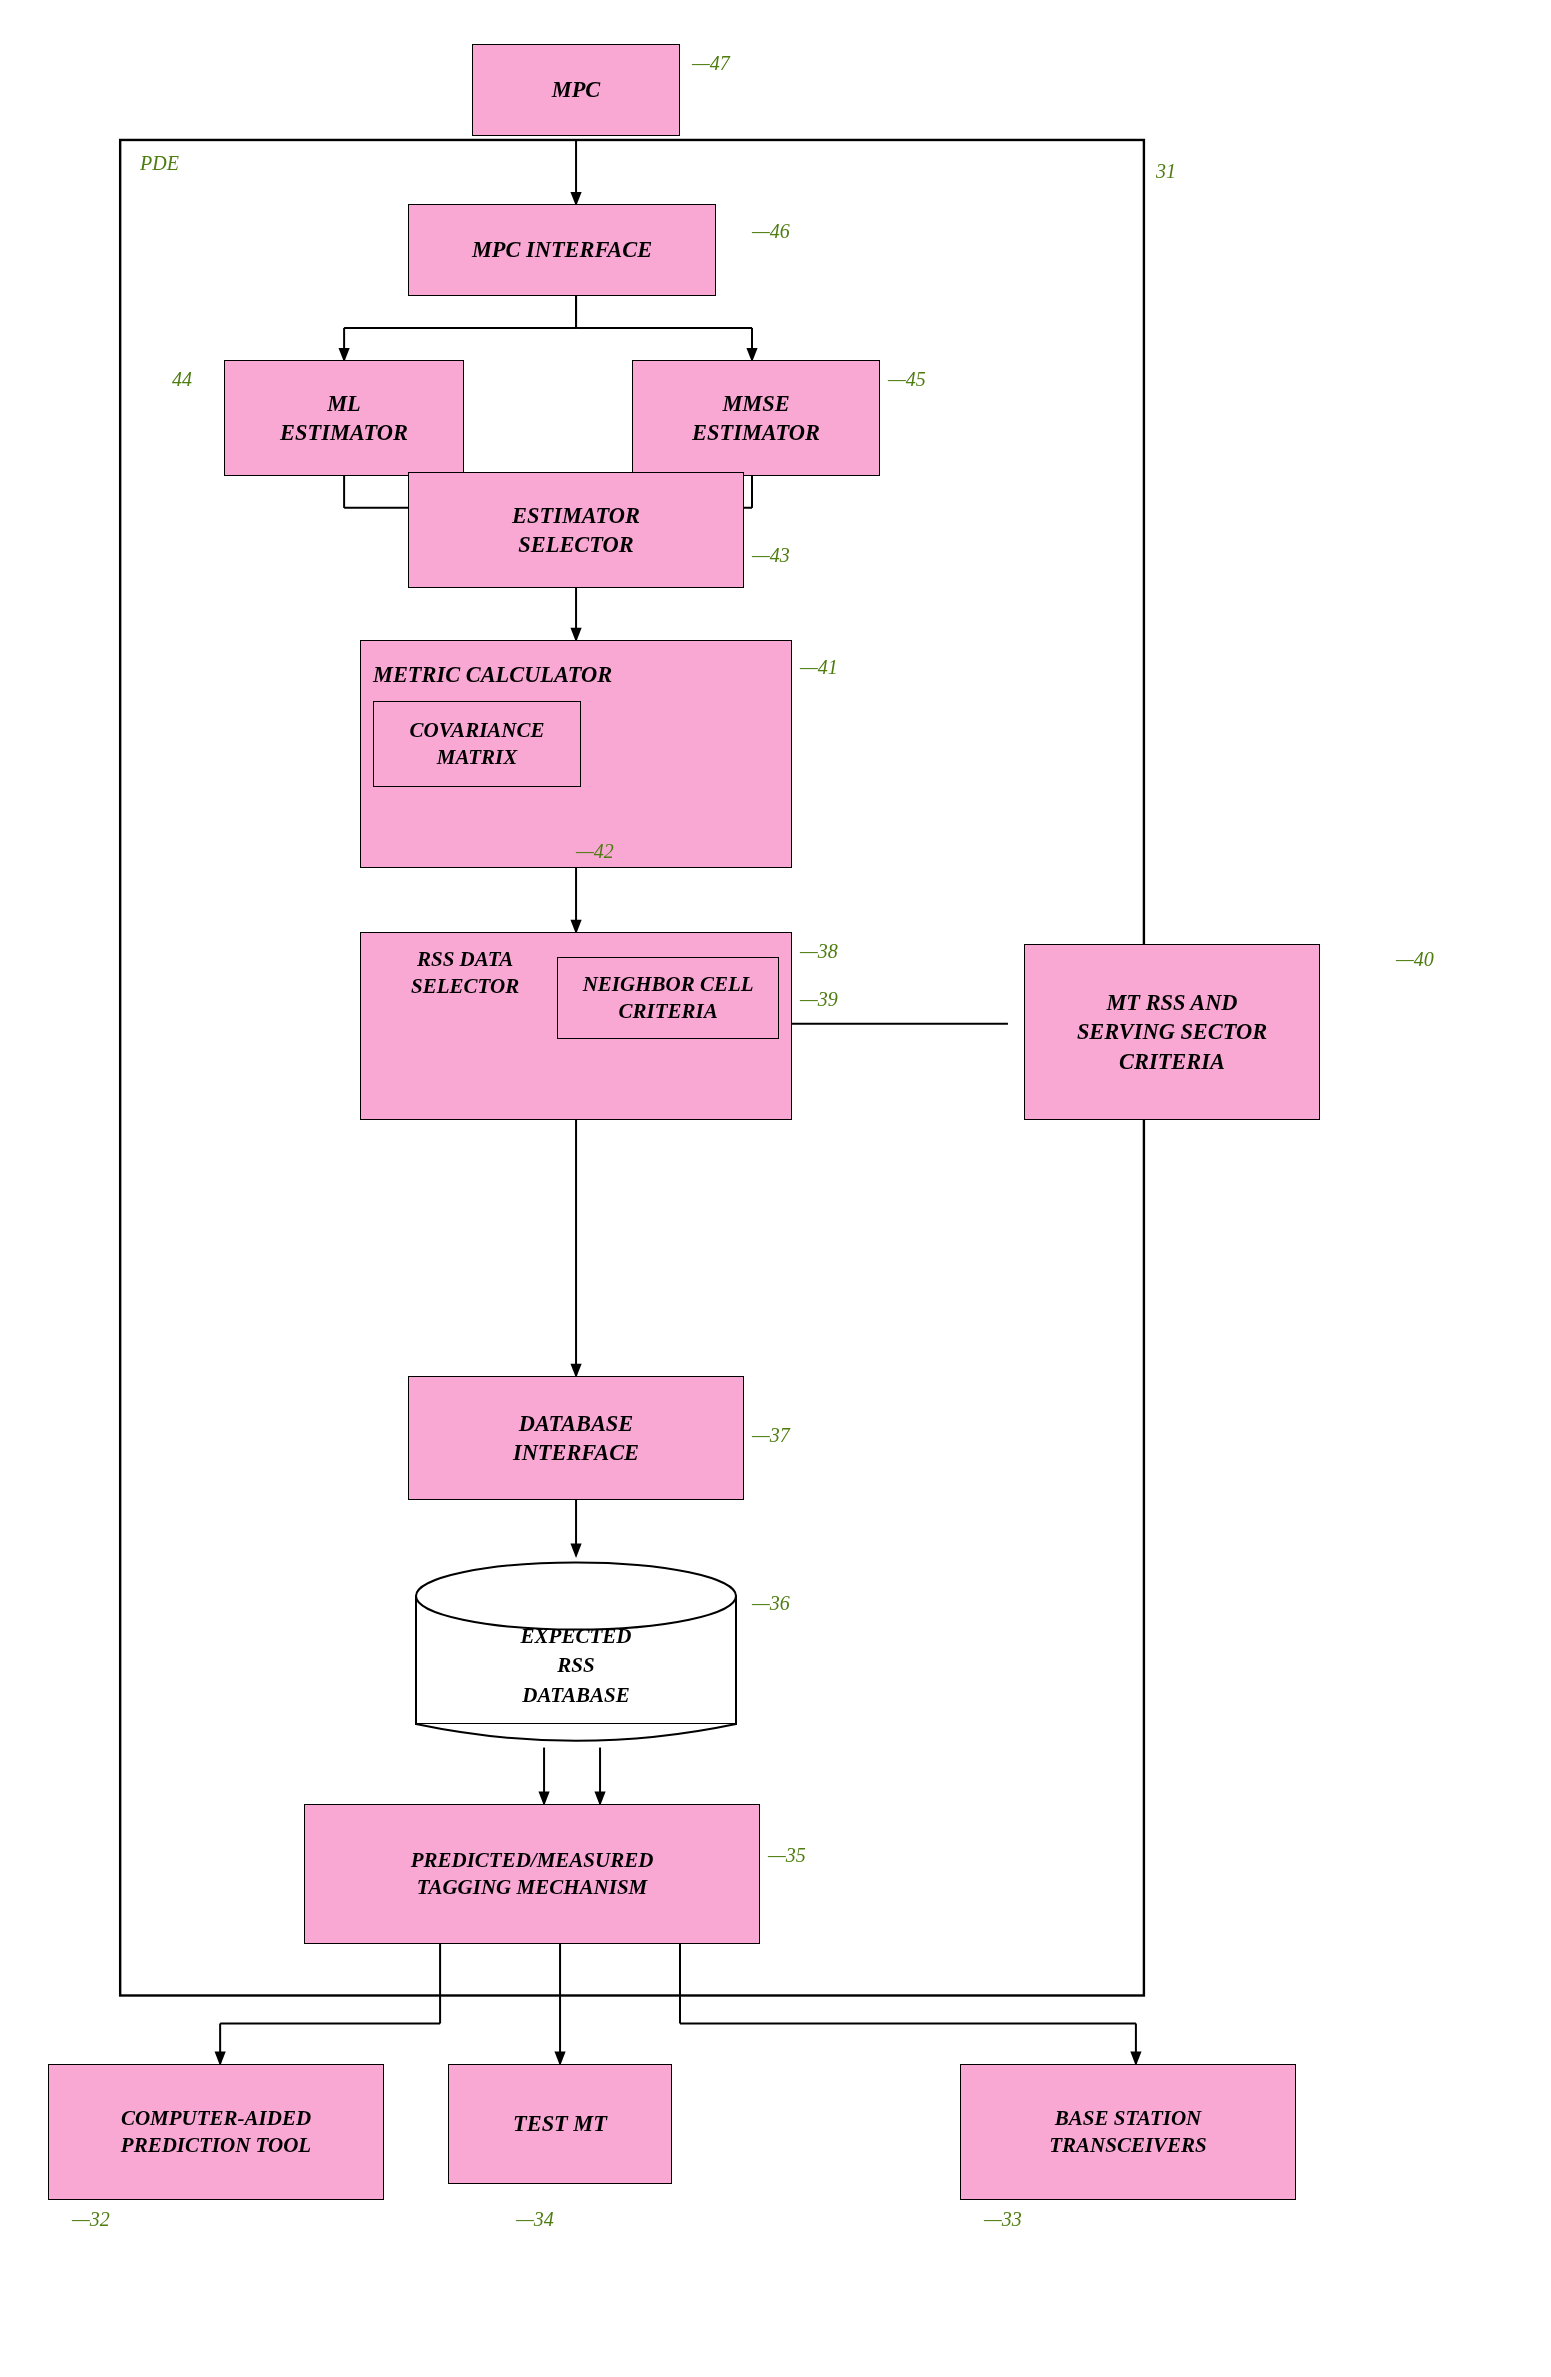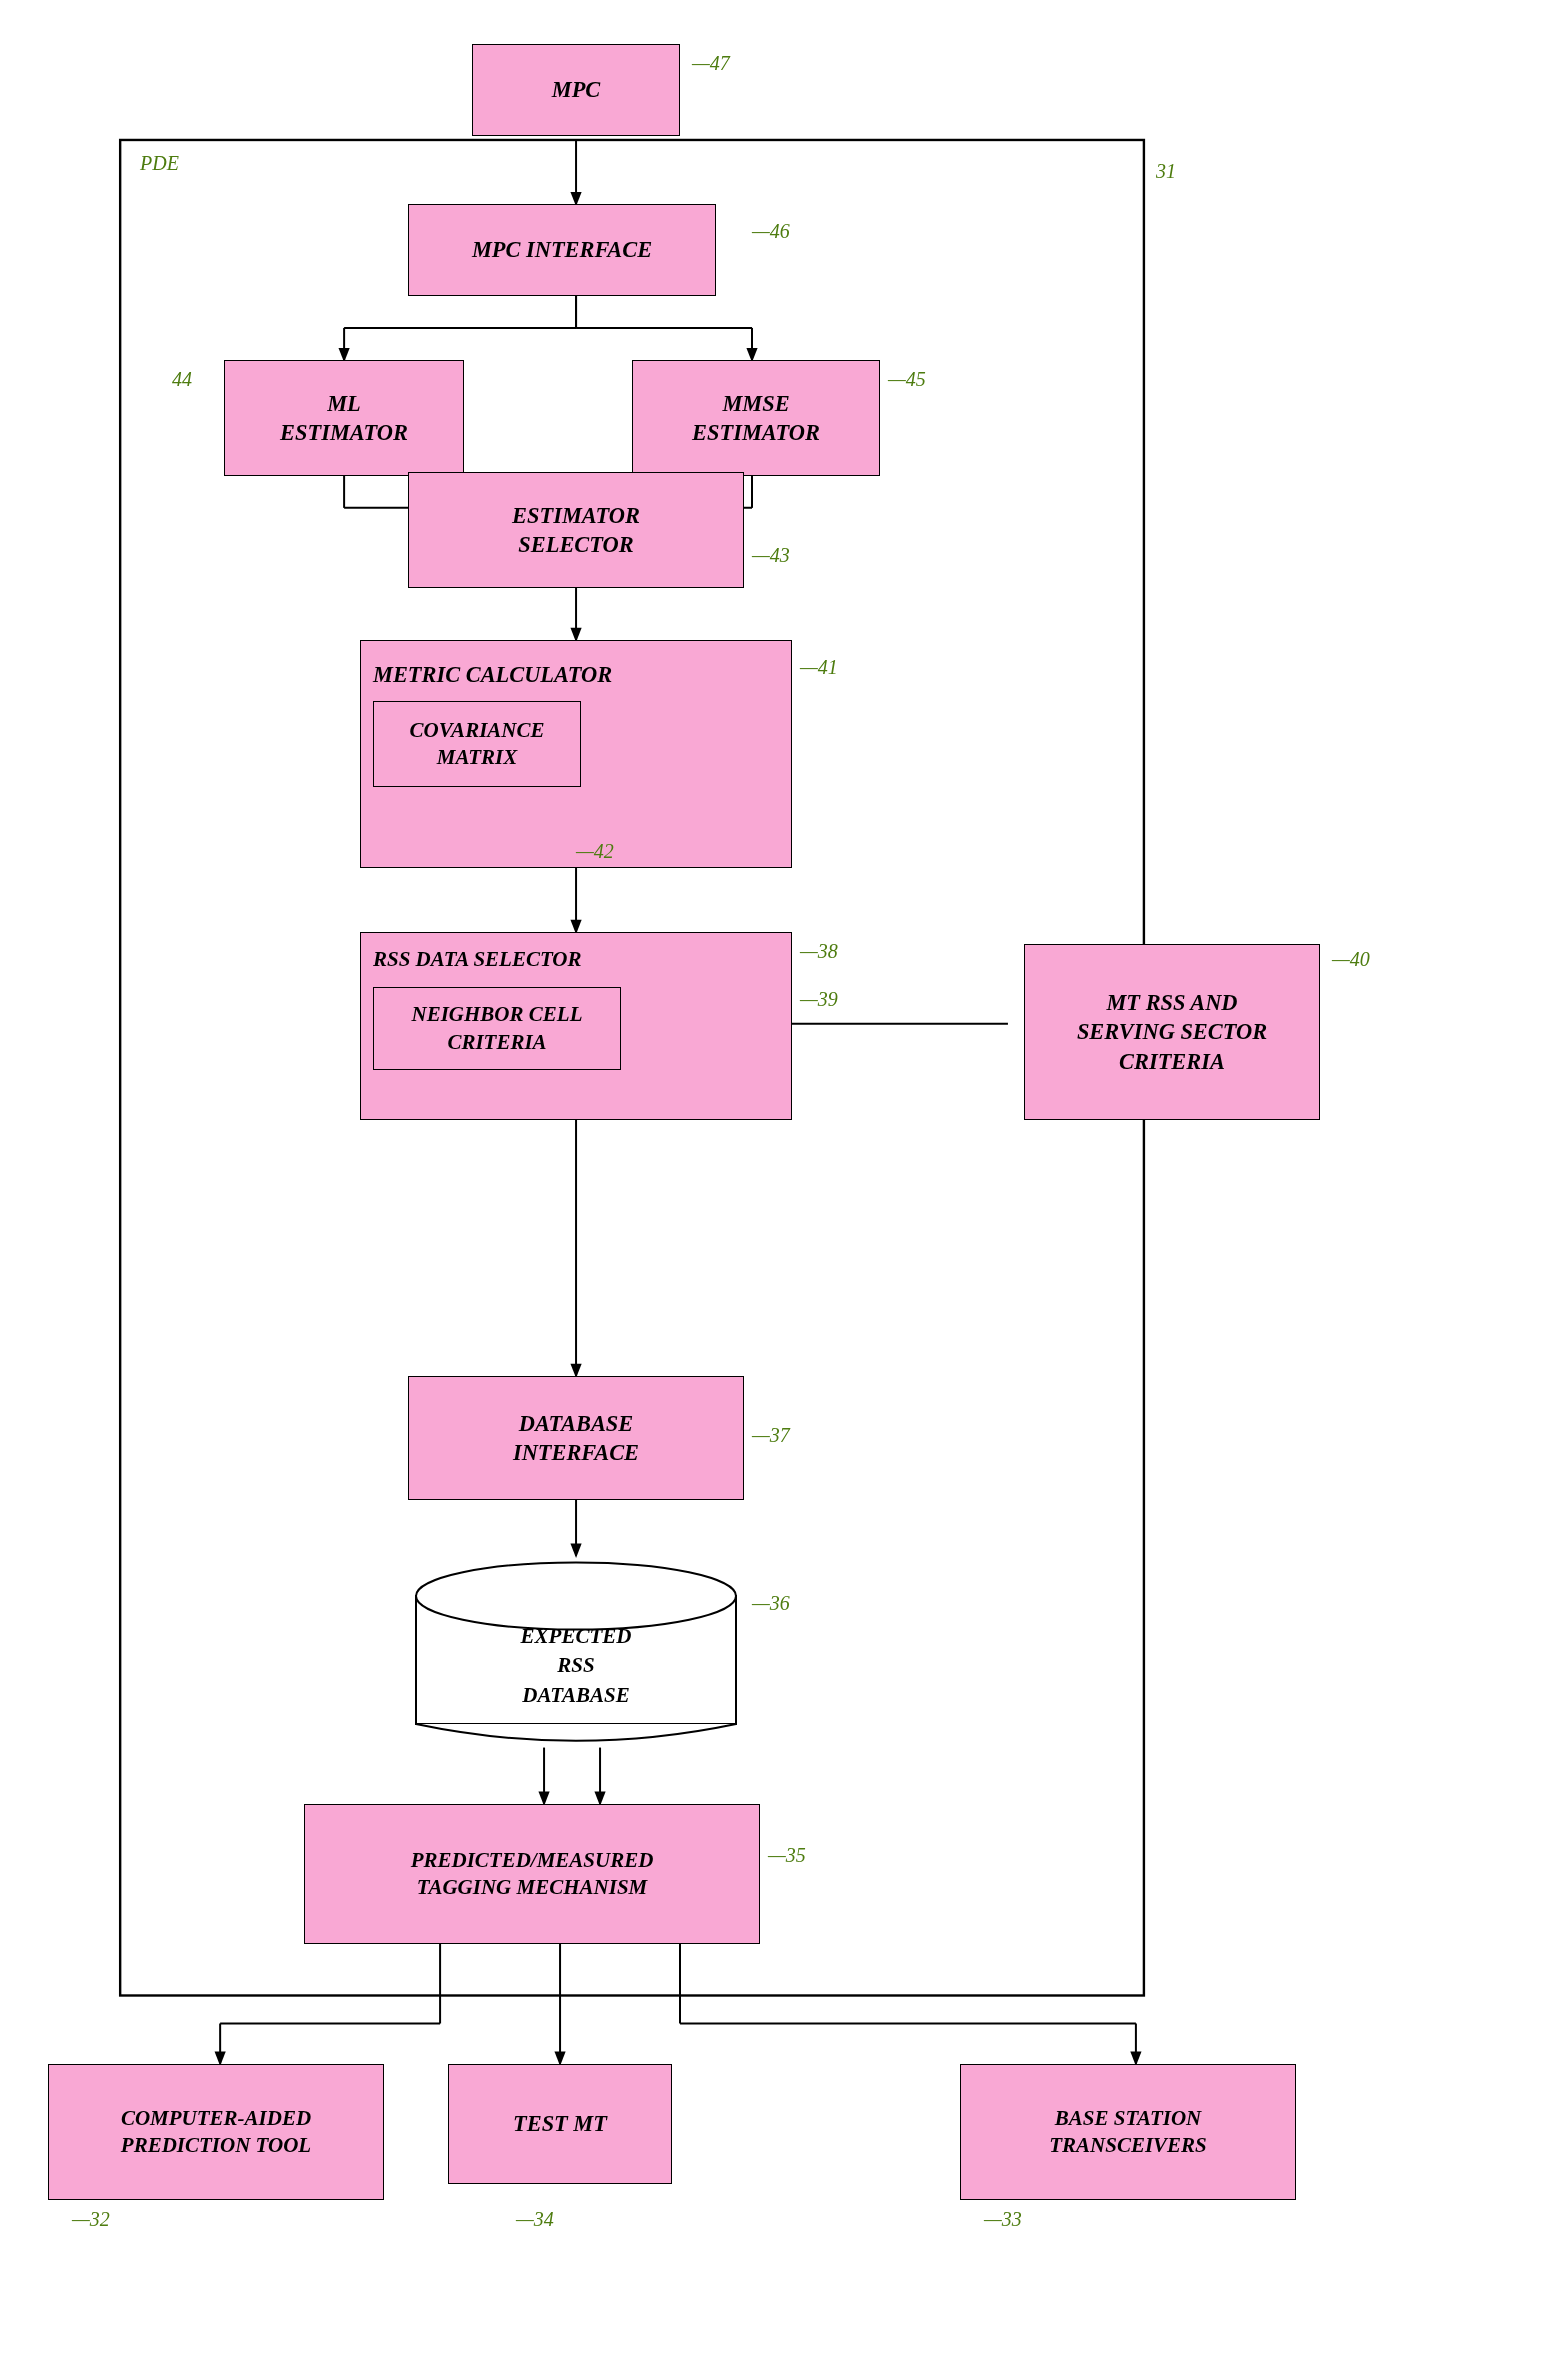--- a/index.html
+++ b/index.html
@@ -187,39 +187,39 @@
 
     <div style="border:1.6px solid #000; margin-top:12px; width:208px; padding:14.4px 9.6px; text-align:center; font-style:italic; font-size:21px; font-weight:600; line-height:1.3;">
       COVARIANCE<br>MATRIX
     </div>
   </div>
 
   <div class="label" style="left:800px; top:656px;">—41</div>
 
   <div class="label" style="left:576px; top:840px;">—42</div>
 
-  <div class="box" style="left:360px; top:932px; width:432px; height:188px; align-items:flex-start; justify-content:flex-start; padding:9.6px 12px; flex-direction:column;font-family:Liberation Serif, serif;">
+  <div class="box" style="left:360px; top:932px; width:432px; height:188px; align-items:flex-start; justify-content:flex-start; padding:9.6px 12px; font-family:Liberation Serif, serif;">
     <span style="font-style:italic; font-size:21px; font-weight:600; margin-top:3.2px;">RSS DATA SELECTOR</span>
 
     <div style="border:1.6px solid #000; margin-top:14.4px; width:248px; padding:12.8px 9.6px; text-align:center; font-style:italic; font-size:21px; font-weight:600; line-height:1.3;">
       NEIGHBOR CELL<br>CRITERIA
     </div>
   </div>
 
   <div class="label" style="left:800px; top:940px;">—38</div>
 
   <div class="label" style="left:800px; top:988px;">—39</div>
 
   <div class="box" style="left:1024px; top:944px; width:296px; height:176px;">
     <span style="white-space:pre-line;">MT RSS AND
 SERVING SECTOR
 CRITERIA</span>
   </div>
 
-  <div class="label" style="left:1332px; top:948px;">—40</div>
+  <div class="label" style="left:1396px; top:948px;">—40</div>
 
   <div class="box" style="left:408px; top:1376px; width:336px; height:124px;">
     <span style="white-space:pre-line;">DATABASE
 INTERFACE</span>
   </div>
 
   <div class="label" style="left:752px; top:1424px;">—37</div>
 
   <div class="cylinder" style="left:408px; top:1556px; width:336px; height:196px;">
     <svg viewBox="0 0 420 245" xmlns="http://www.w3.org/2000/svg">

